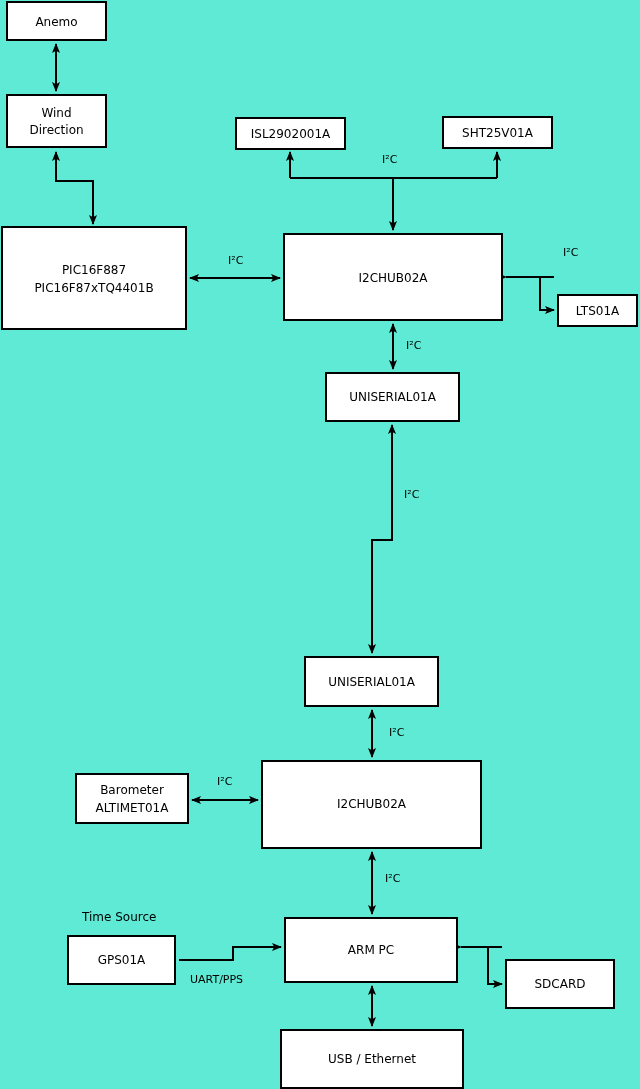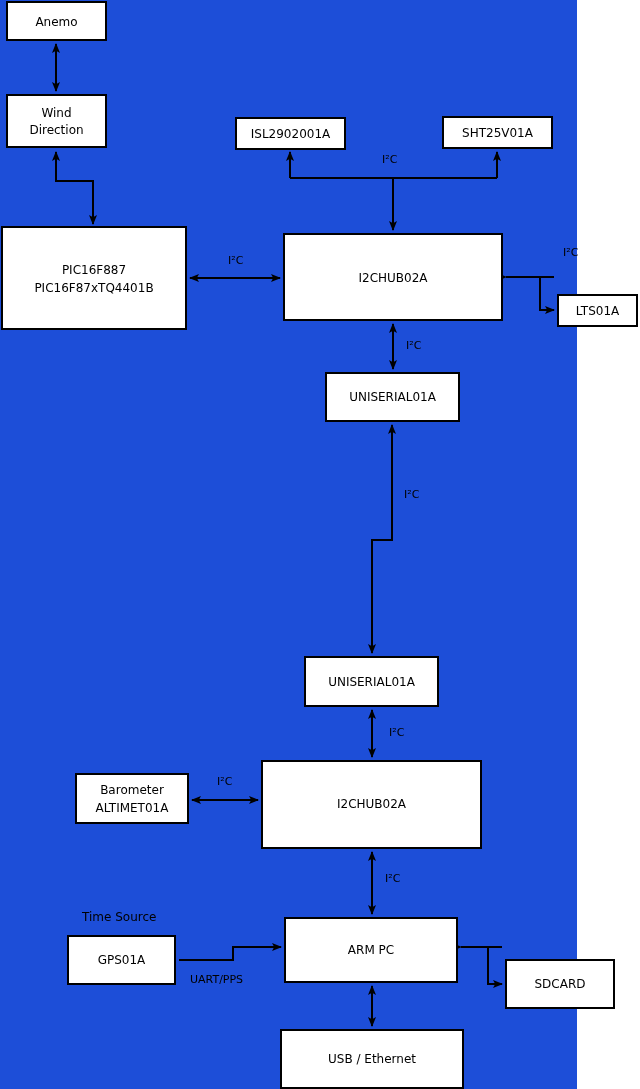--- a/index.html
+++ b/index.html
@@ -8,23 +8,23 @@
     background: #ffffff;
   }
   body {
     width: 640px;
     height: 1089px;
     font-family: "DejaVu Sans", "Liberation Sans", sans-serif;
     overflow: hidden;
   }
   #diagram-root {
     position: relative;
-    width: 577px;
+    width: 640px;
     height: 1089px;
-    background: #1d4ed8;
+    background: #5eead4;
   }
   svg#diagram-svg {
     position: absolute;
     top: 0;
     left: 0;
     width: 640px;
     height: 1089px;
     display: block;
   }
   .node-rect {

